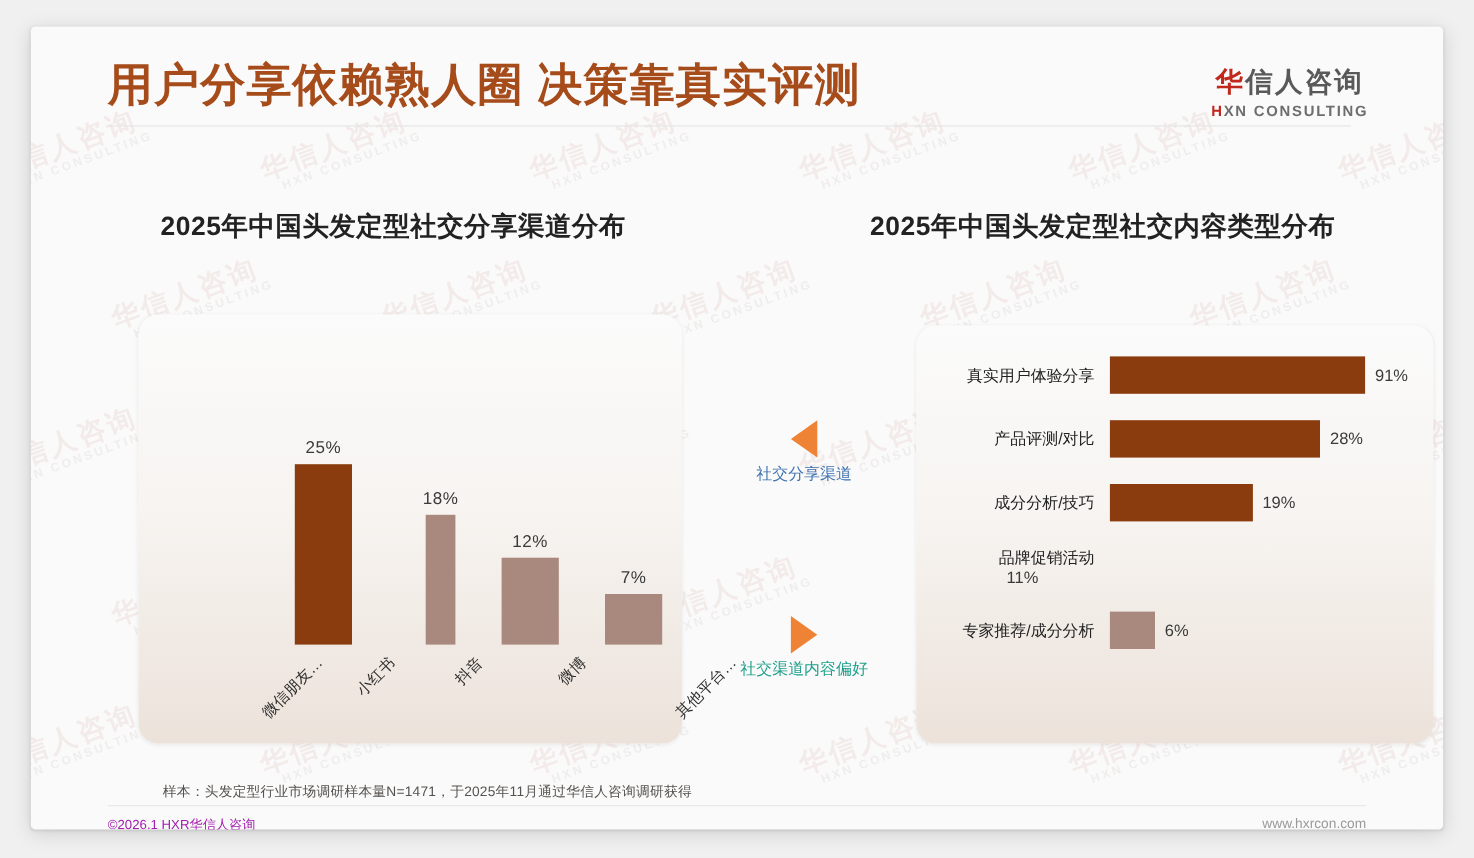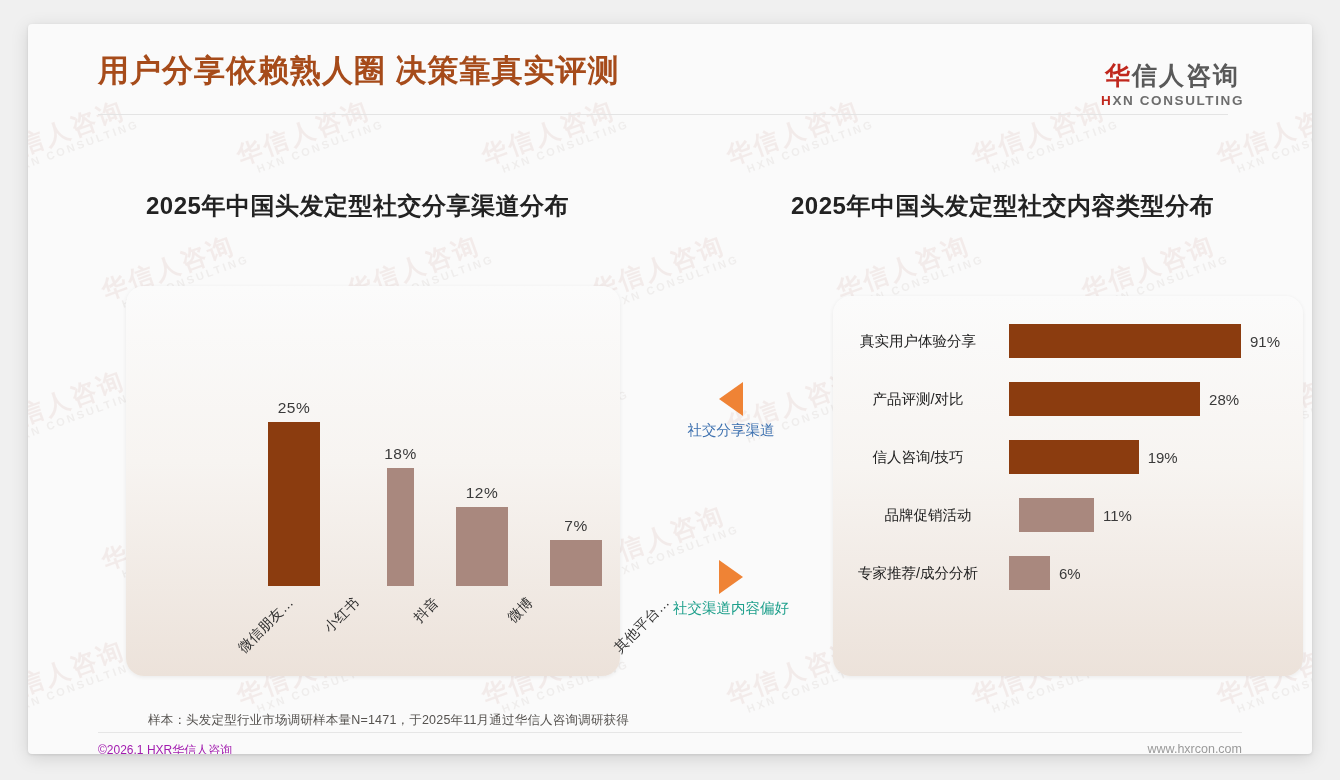--- a/index.html
+++ b/index.html
@@ -45,21 +45,21 @@
     font-weight: 700;
     color: #d8d2cf;
     letter-spacing: 2.6px;
     margin-left: 14px;
   }
 
   
   .header { position: absolute; left: 0; top: 0; width: 100%; height: 100px; z-index: 10;}
   .title {
     position: absolute; left: 70px; top: 26px;
-    font-size: 31px; font-weight: 700;
+    font-size: 41px; font-weight: 700;
     color: #a64b1a;
     letter-spacing: 1px;
     white-space: nowrap;
   }
   .title-rule {
     position: absolute; left: 70px; top: 90px;
     width: 1130px; height: 1px;
     background: #e4e4e4;
   }
   .logo { position: absolute; right: 68px; top: 38px; text-align: center; }
@@ -109,21 +109,21 @@
     white-space: nowrap;
     transform: rotate(-45deg);
     transform-origin: right top;
     letter-spacing: 0.2px;
   }
 
   
   .rowchart { position: absolute; inset: 0; }
   .row-item { position: absolute; display: flex; align-items: center; height: 34px; }
   .row-label {
-    width: 168px; text-align: center; padding-right: 14px;
+    width: 168px; text-align: right; padding-right: 14px;
     font-size: 14.5px; color: #222; white-space: nowrap;
   }
   .row-bar { height: 100%; }
   .row-val { font-size: 15px; color: #3a3a3a; padding-left: 9px; white-space: nowrap; }
 
   
   .connector { position: absolute; z-index: 11; text-align: center; }
   .tri { width: 0; height: 0; margin: 0 auto; }
   .tri.left  { border-top: 17px solid transparent; border-bottom: 17px solid transparent; border-right: 24px solid #ef8335; }
   .tri.right { border-top: 17px solid transparent; border-bottom: 17px solid transparent; border-left: 24px solid #ef8335; }
@@ -311,25 +311,25 @@
           <div class="row-label">真实用户体验分享</div>
           <div class="row-bar" style="width: 232px; background: rgb(139, 60, 15);"></div>
           <div class="row-val">91%</div>
         </div>
         <div class="row-item" style="left: 8px; top: 86px;">
           <div class="row-label">产品评测/对比</div>
           <div class="row-bar" style="width: 191.059px; background: rgb(139, 60, 15);"></div>
           <div class="row-val">28%</div>
         </div>
         <div class="row-item" style="left: 8px; top: 144px;">
-          <div class="row-label">信人咨询/技巧</div>
+          <div class="row-label">成分分析/技巧</div>
           <div class="row-bar" style="width: 129.647px; background: rgb(139, 60, 15);"></div>
           <div class="row-val">19%</div>
         </div>
-        <div class="row-item" style="left: 18px; top: 202px;">
+        <div class="row-item" style="left: 8px; top: 202px; flex-direction: column;">
           <div class="row-label">品牌促销活动</div>
           <div class="row-bar" style="width: 75.0588px; background: rgb(169, 136, 126);"></div>
           <div class="row-val">11%</div>
         </div>
         <div class="row-item" style="left: 8px; top: 260px;">
           <div class="row-label">专家推荐/成分分析</div>
           <div class="row-bar" style="width: 40.9412px; background: rgb(169, 136, 126);"></div>
           <div class="row-val">6%</div>
         </div>
       </div>

